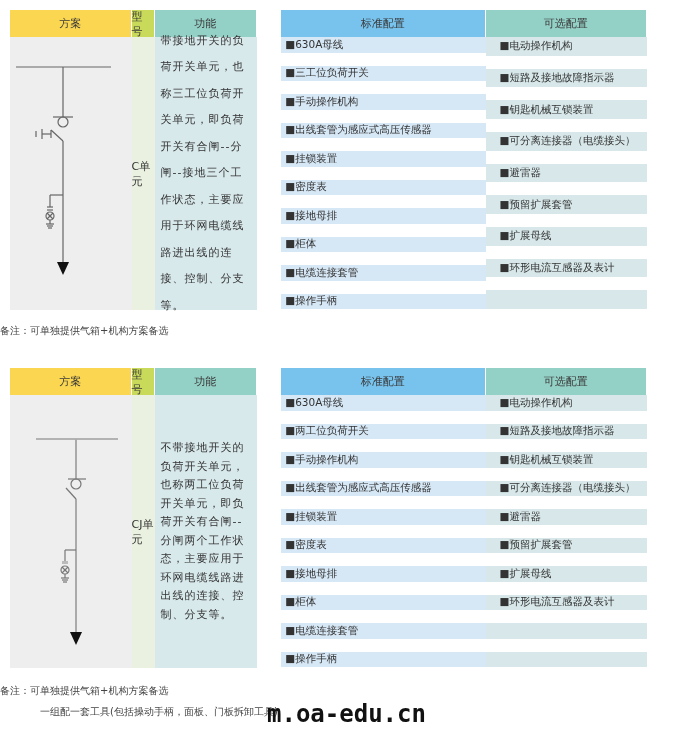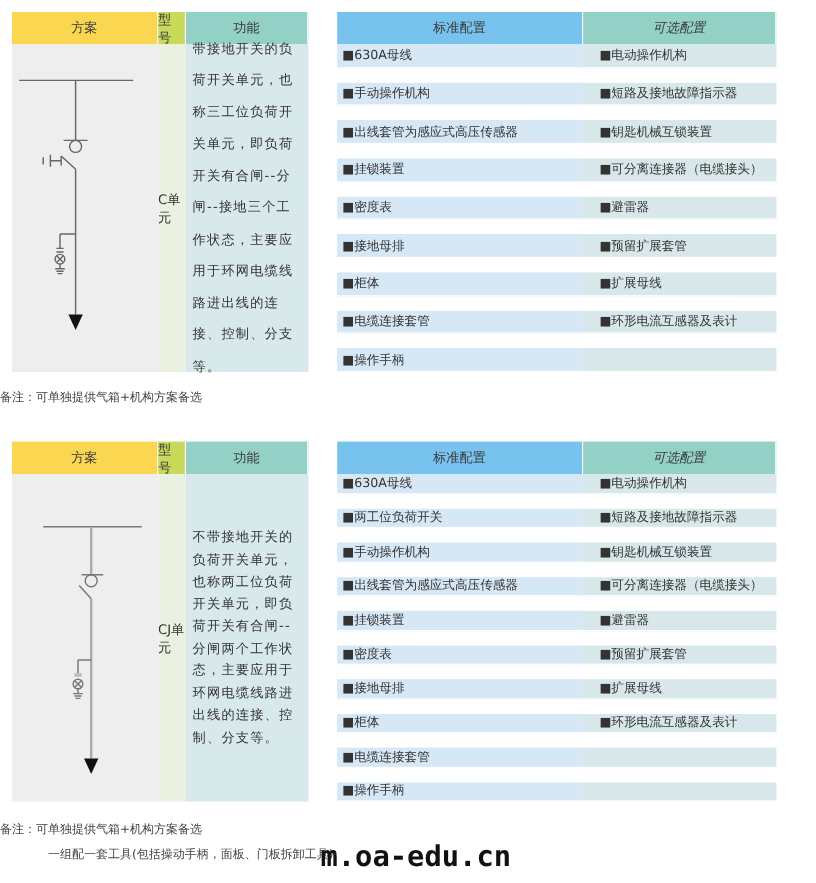--- a/index.html
+++ b/index.html
@@ -11,21 +11,21 @@
              font-size:11px; color:#3a3a3a; border-right:1px solid #ffffff; box-sizing:border-box; }
   .c-scheme { width:122px; }
   .c-model { width:23px; }
   .c-func { width:103px; }
   .c-std { width:205px;margin-left:24px; }
   .c-opt { width:162px; }
   .h-scheme { background:#fbd751; }
   .h-model { background:#c9d95a; }
   .h-func { background:#93d0c6; }
   .h-std { background:#77c3ee; }
-  .h-opt { background:#93d0c6;font-style:italic; }
+  .h-opt { background:#93d0c6; }
   .body { display:flex; height:273px; }
   .b-scheme { background:#eeeeee; position:relative; }
   .b-model { background:#eaf1e1; display:flex; align-items:center; justify-content:center;
              font-size:11px; color:#333; }
   .b-func { background:#d8e9ec; display:flex; align-items:center; padding:12px 6px; box-sizing:border-box;
             font-size:11px; color:#333; letter-spacing:1px; }
   .b-func span { display:block; }
   .list { display:flex; flex-direction:column;gap:12px; }
   .list .row { height:27.3px; border-bottom:1px solid #ffffff; box-sizing:border-box;
                display:flex; align-items:center; font-size:10.5px; color:#333; }
@@ -76,20 +76,21 @@
         </g>
         <polygon points="47,225 59,225 53,238" fill="#111"></polygon>
       </svg>
     </div>
     <div class="c-model b-model">C单元</div>
     <div class="c-func b-func">
       <span style="line-height:26.5px;">带接地开关的负荷开关单元，也称三工位负荷开关单元，即负荷开关有合闸--分闸--接地三个工作状态，主要应用于环网电缆线路进出线的连接、控制、分支等。</span>
     </div>
     <div class="c-std list std">
       <div class="row">■630A母线</div>
+      <div class="row">■三工位负荷开关</div>
       <div class="row">■手动操作机构</div>
       <div class="row">■出线套管为感应式高压传感器</div>
       <div class="row">■挂锁装置</div>
       <div class="row">■密度表</div>
       <div class="row">■接地母排</div>
       <div class="row">■柜体</div>
       <div class="row">■电缆连接套管</div>
       <div class="row">■操作手柄</div>
     </div>
     <div class="c-opt list opt">

